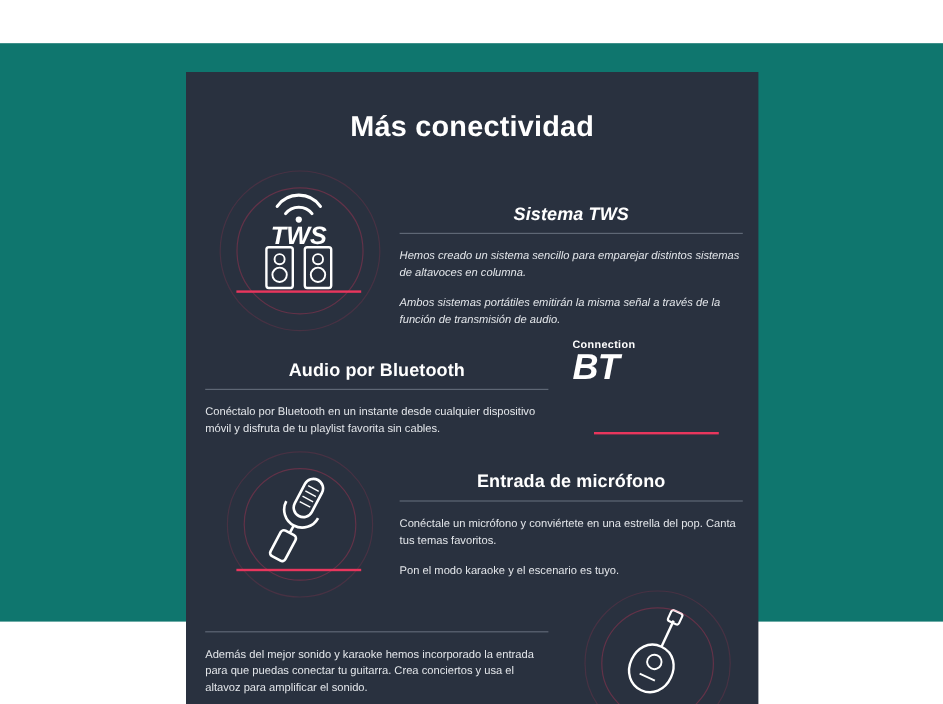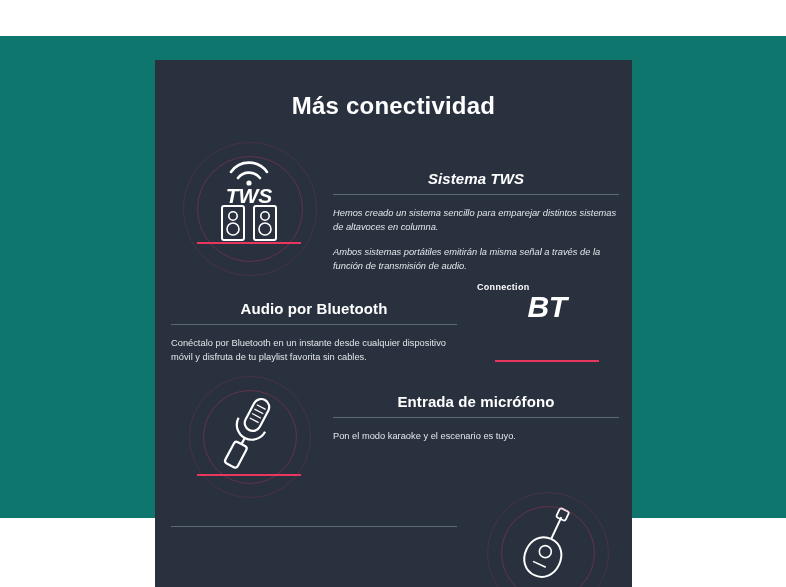--- a/index.html
+++ b/index.html
@@ -124,21 +124,20 @@
     font-size: 9px;
     font-weight: bold;
     letter-spacing: 0.3px;
     text-align: left;
   }
   .bt-big {
     color: #ffffff;
     font-size: 30px;
     font-weight: bold;
     font-style: italic;
-    text-align: center;
     line-height: 30px;
     letter-spacing: -0.5px;
   }
 </style>
 </head>
 <body>
 
 <div id="page">
   <div id="panel">
 
@@ -212,20 +211,21 @@
               <rect x="63" y="64" width="14" height="24" rx="3" fill="none" stroke="#ffffff" stroke-width="2.2"></rect>
             </g>
           </svg>
           <div class="icon-underline"></div>
         </div>
       </div>
 
       <div class="textblock right" style="top:17px;">
         <div class="sec-head">Entrada de micrófono</div>
         <div class="rule"></div>
+        <p class="sec-p">Conéctale un micrófono y conviértete en una estrella del pop. Canta tus temas favoritos.</p>
         <p class="sec-p">Pon el modo karaoke y el escenario es tuyo.</p>
       </div>
     </div>
 
     <div class="section" style="top:436px;">
 
       <div class="iconblock" style="left:322px; top:4px;">
         <div class="icon-art">
           <div class="halo" style="left:24px; top:6px; width:92px; height:92px;"></div>
           <div class="halo halo2" style="left:10px; top:-8px; width:120px; height:120px;"></div>
@@ -237,17 +237,18 @@
               <rect x="65" y="6" width="10" height="10" rx="2" fill="none" stroke="#ffffff" stroke-width="1.8"></rect>
               <line x1="63" y1="66" x2="77" y2="66" stroke="#ffffff" stroke-width="1.6"></line>
             </g>
           </svg>
           <div class="icon-underline" style="bottom:6px;"></div>
         </div>
       </div>
 
       <div class="textblock left" style="top:30px;">
         <div class="rule"></div>
+        <p class="sec-p">Además del mejor sonido y karaoke hemos incorporado la entrada para que puedas conectar tu guitarra. Crea conciertos y usa el altavoz para amplificar el sonido.</p>
       </div>
     </div>
 
   </div>
 </div>
 
 </body></html>

